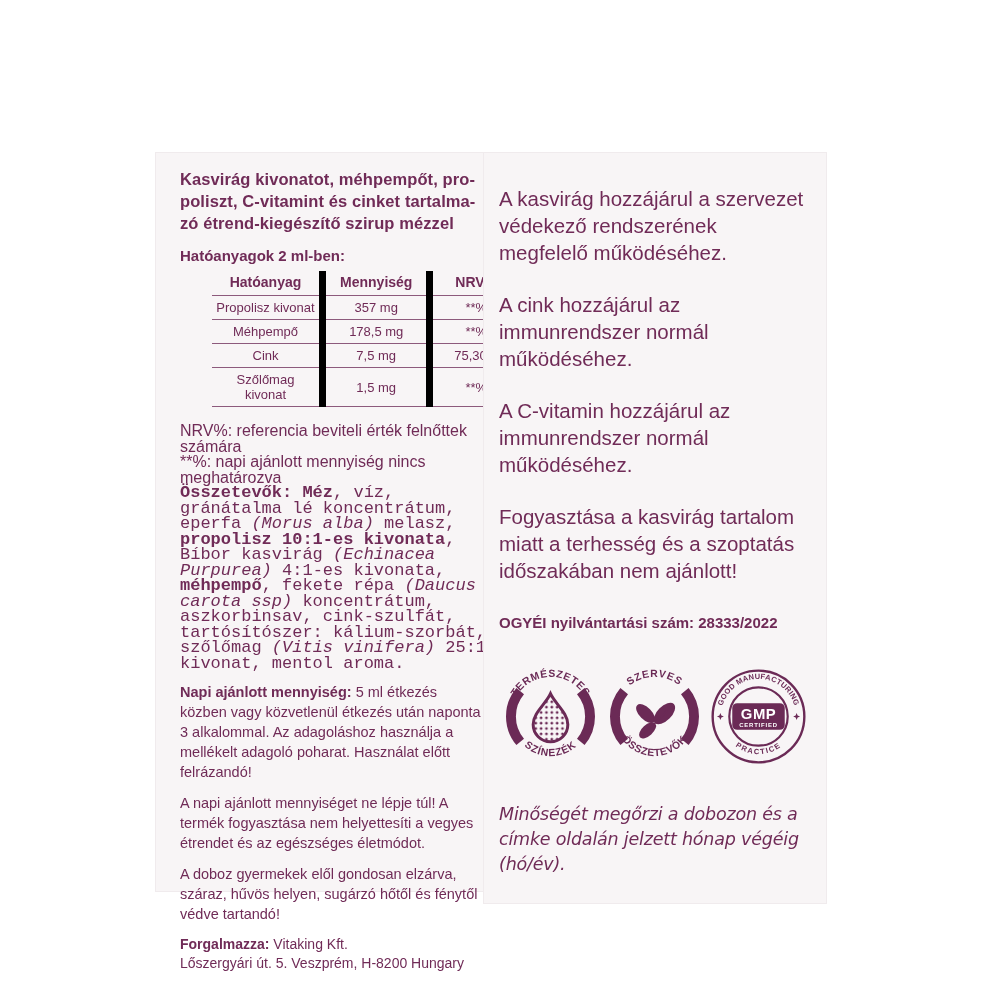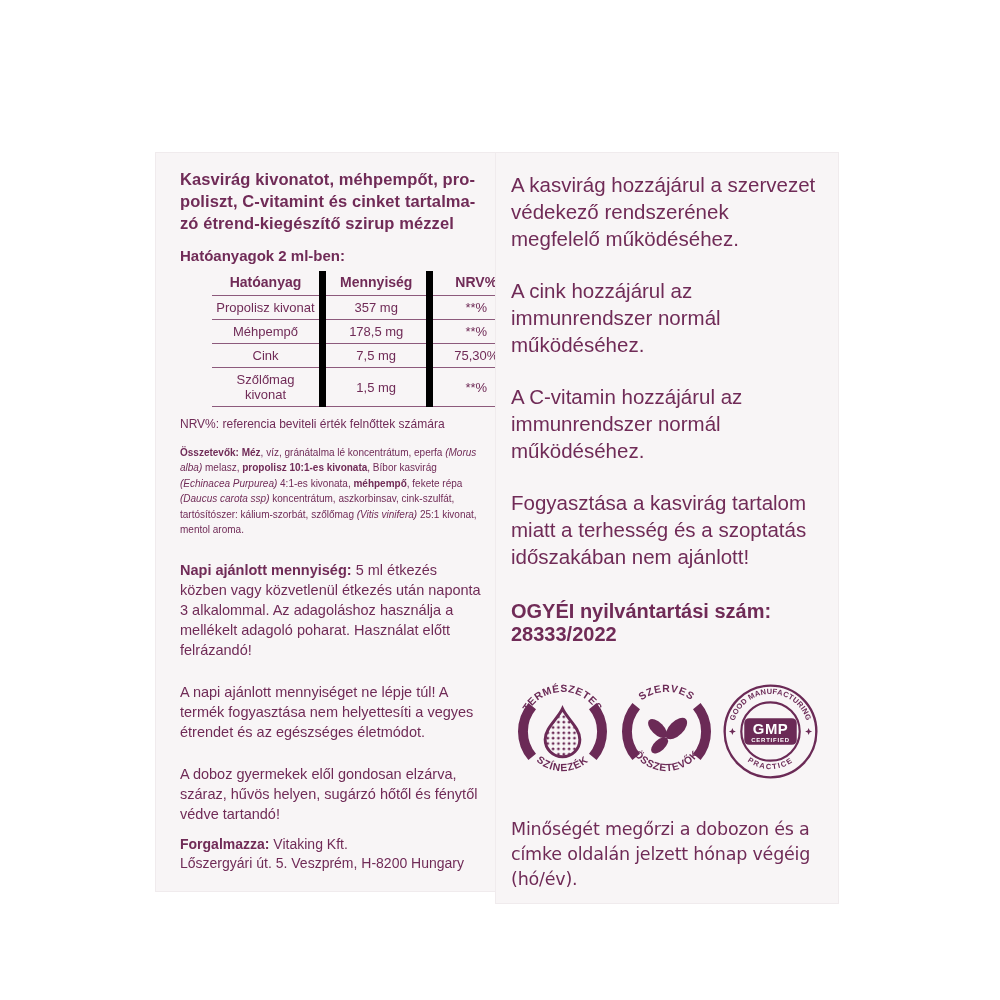--- a/index.html
+++ b/index.html
@@ -5,48 +5,48 @@
   html,body{margin:0;padding:0;}
   body{
     width:1000px;height:1000px;position:relative;background:#ffffff;
     font-family:"Liberation Sans",sans-serif;color:#702b57;overflow:hidden;
   }
   .panel{
     position:absolute;background:#f8f5f6;border:1px solid #f0ebed;
     box-sizing:border-box;
   }
   .left-panel{left:155px;top:152px;width:348px;height:740px;padding:15px 15px 12px 24px;}
-  .right-panel{left:495px;top:152px;width:344px;height:752px;padding:18px 15px;}
+  .right-panel{left:483px;top:152px;width:344px;height:752px;padding:32px 15px;}
 
   
   .title{font-weight:bold;font-size:16.5px;line-height:22px;letter-spacing:.1px;}
   .title span{display:block;}
   .actives-heading{font-weight:bold;font-size:15px;margin:13px 0 7px;}
   table.actives{width:100%;border-collapse:collapse;font-size:13px;margin-left:32px;}
   table.actives th{font-size:14px;font-weight:bold;padding:3px 2px 5px;}
   table.actives td{padding:4px 3px;}
   table.actives th,table.actives td{text-align:center;border-bottom:1px solid #8d5a7c;}
   table.actives .c2,table.actives .c3{border-left:7px solid #000000;}
   table.actives .c1{width:36%;}
   table.actives .c2{width:35%;}
   table.actives .c3{width:29%;}
-  .footnotes{font-size:12px;line-height:15.5px;margin-top:10px;}
-  .ingredients{font-size:10px;line-height:15.5px;margin-top:12px;}
+  .footnotes{font-size:16px;line-height:15.5px;margin-top:16px;}
+  .ingredients{font-size:17px;line-height:15.5px;font-family:Liberation Mono, monospace;}
   .b{font-weight:bold;}
   .i{font-style:italic;}
-  .lpara{font-size:14.5px;line-height:20px;margin-top:22px;}
+  .lpara{font-size:14.5px;line-height:20px;margin-top:11px;}
   .distributor{font-size:14px;line-height:19px;margin-top:11px;}
 
   
   .claim{font-size:20.5px;line-height:27px;margin:0 0 25px;}
   .claim.last{margin-bottom:30px;}
-  .reg-number{font-weight:bold;font-size:20px;margin:6px 0 36px;}
+  .reg-number{font-weight:bold;font-size:15px;margin:6px 0 36px;}
   .badges{display:flex;gap:5px;margin:0 0 0 2px;}
   .badge{width:99px;height:99px;flex:0 0 auto;}
-  .shelf-life{font-family:"DejaVu Sans",sans-serif;font-size:17.5px;line-height:25px;margin-top:36px;letter-spacing:-0.2px;}
+  .shelf-life{font-family:"DejaVu Sans",sans-serif;font-size:17.5px;line-height:25px;margin-top:36px;letter-spacing:-0.2px;font-style:italic;}
 </style>
 </head>
 <body>
 
 <div class="panel left-panel">
   <div class="title">
     <span>Kasvirág kivonatot, méhpempőt, pro-</span>
     <span>poliszt, C-vitamint és cinket tartalma-</span>
     <span>zó étrend-kiegészítő szirup mézzel</span>
   </div>
@@ -80,20 +80,21 @@
       <tr>
         <td class="c1">Szőlőmag kivonat</td>
         <td class="c2">1,5 mg</td>
         <td class="c3">**%</td>
       </tr>
     </tbody>
   </table>
 
   <div class="footnotes">
     <div>NRV%: referencia beviteli érték felnőttek számára</div>
+    <div>**%: napi ajánlott mennyiség nincs meghatározva</div>
   </div>
 
   <div class="ingredients"><span class="b">Összetevők: </span><span class="b">Méz</span><span>, víz, gránátalma lé koncentrátum, eperfa </span><span class="i">(Morus alba)</span><span> melasz, </span><span class="b">propolisz 10:1-es kivonata</span><span>, Bíbor kasvirág </span><span class="i">(Echinacea Purpurea)</span><span> 4:1-es kivonata, </span><span class="b">méhpempő</span><span>, fekete répa </span><span class="i">(Daucus carota ssp)</span><span> koncentrátum, aszkorbinsav, cink-szulfát, tartósítószer: kálium-szorbát, szőlőmag </span><span class="i">(Vitis vinifera)</span><span> 25:1 kivonat, mentol aroma.</span></div>
 
   <div class="lpara"><span class="b">Napi ajánlott mennyiség:</span><span> 5 ml étkezés közben vagy közvetlenül étkezés után naponta 3 alkalommal. Az adagoláshoz használja a mellékelt adagoló poharat. Használat előtt felrázandó!</span></div>
 
   <div class="lpara">A napi ajánlott mennyiséget ne lépje túl! A termék fogyasztása nem helyettesíti a vegyes étrendet és az egészséges életmódot.</div>
 
   <div class="lpara">A doboz gyermekek elől gondosan elzárva, száraz, hűvös helyen, sugárzó hőtől és fénytől védve tartandó!</div>
 

